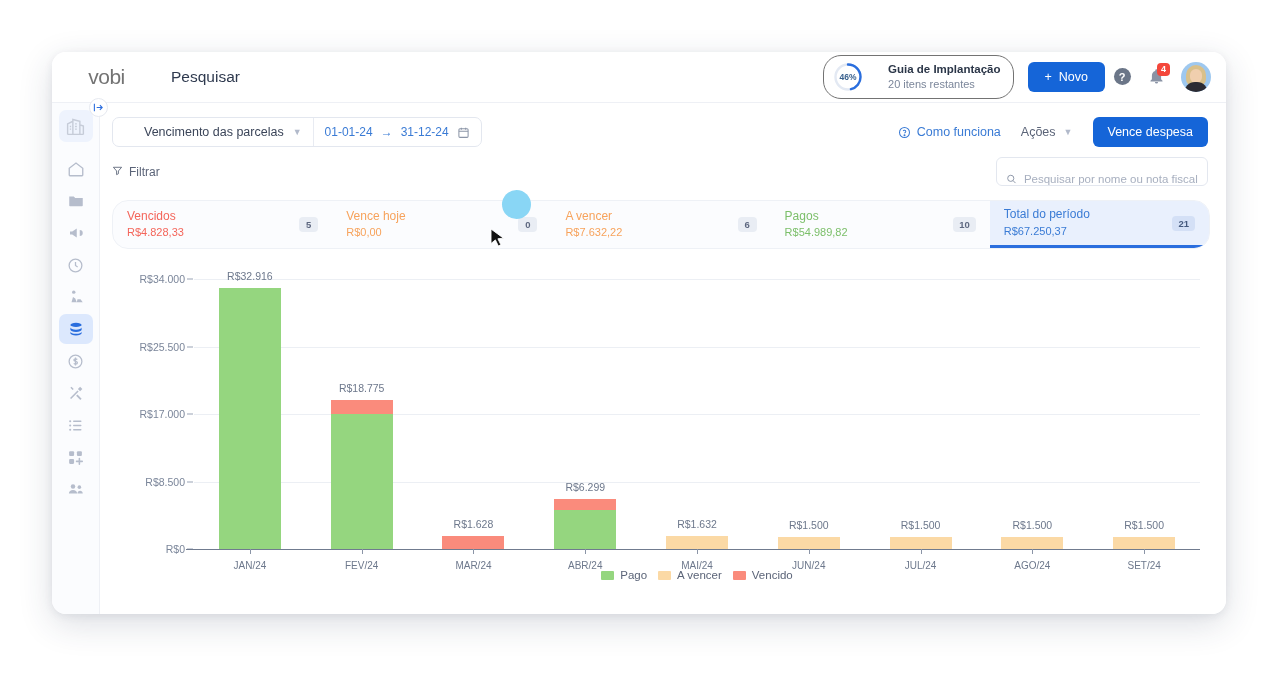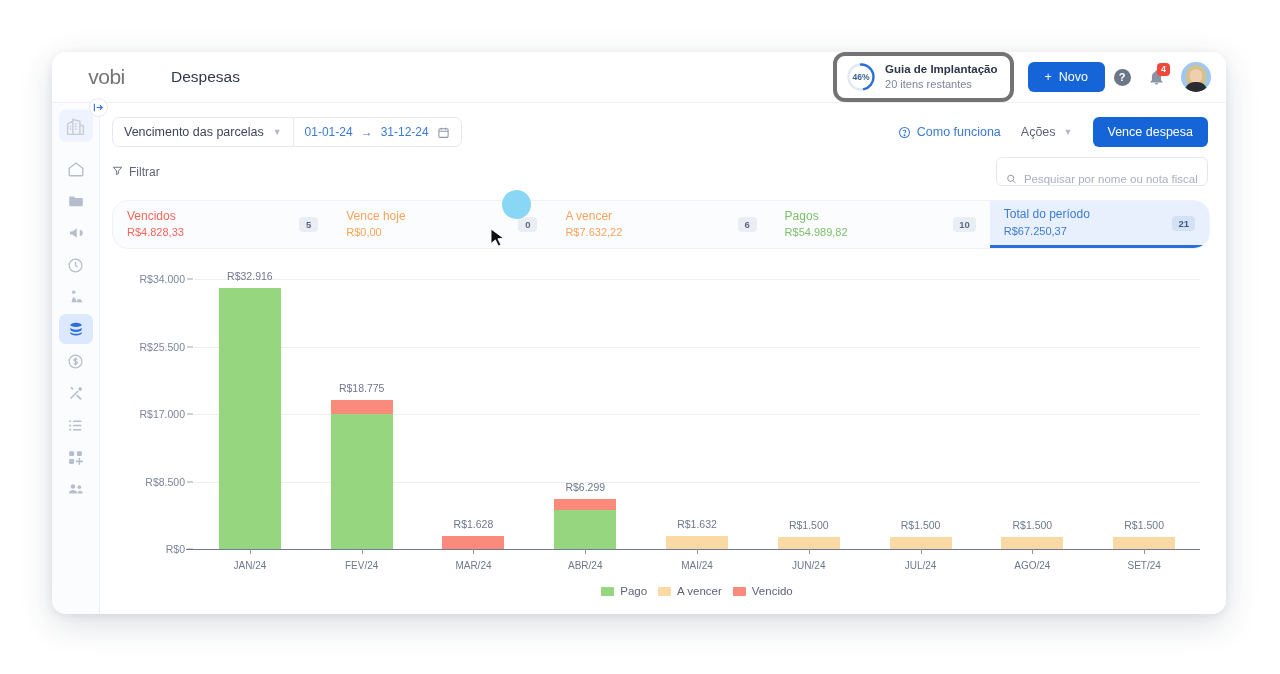--- a/index.html
+++ b/index.html
@@ -30,22 +30,22 @@
     justify-content: center; font-size: 21px; font-weight: normal;
     color: #737373; letter-spacing: -.5px; padding-left: 41px;
   }
   .page-title {
     margin-left: 0px; font-size: 15.5px; color: #2f3a4f; padding-left: 51px;
   }
   .topbar-right {
     margin-left: auto; display: flex; align-items: center; padding-right: 15px; gap: 0;
   }
   .guide-box {
-    display: flex; align-items: center; gap: 9px;
-    border: 4px solid #737373; border-radius: 12px;
+    display: flex; align-items: center; gap: 25px;
+    border: 1px solid #737373; border-radius: 18px;
     padding: 6px 12px 6px 9px; background: #fff; margin-right: 14px;
   }
   .ring { position: relative; width: 30px; height: 30px; }
   .ring svg { display: block; }
   .ring span {
     position: absolute; inset: 0; display: flex; align-items: center;
     justify-content: center; font-size: 8.5px; color: #39618e; font-weight: bold;
   }
   .guide-txt-1 { font-size: 11.5px; color: #2b3648; font-weight: bold; line-height: 1.35; }
   .guide-txt-2 { font-size: 11px; color: #7b869a; line-height: 1.35; }
@@ -97,21 +97,21 @@
     border-radius: 50%; background: #fff; border: 1px solid #e6e9f0;
     display: flex; align-items: center; justify-content: center;
     color: #2d6ede; font-size: 10px; cursor: pointer; z-index: 6;
   }
 
   
   .content { position: absolute; left: 48px; top: 51px; right: 0; bottom: 0; background: #fff; }
   .filter-row { display: flex; align-items: center; padding: 14px 18px 0 12px; }
   .combo {
     display: flex; align-items: center; border: 1px solid #e3e7ef;
-    border-radius: 7px; height: 30px; overflow: hidden; background: #fff;
+    border-radius: 7px; height: 30px; overflow: hidden; background: #fff; padding-left: 20px;
   }
   .combo-left {
     display: flex; align-items: center; gap: 9px; padding: 0 11px; height: 100%;
     font-size: 12.5px; color: #3b4559; cursor: pointer;
   }
   .combo-sep { width: 1px; height: 100%; background: #e8ebf2; }
   .combo-right {
     display: flex; align-items: center; gap: 8px; padding: 0 11px; height: 100%;
     font-size: 12px; color: #3a7bd5; cursor: pointer;
   }
@@ -169,38 +169,38 @@
   .bar { width: 62px; display: flex; flex-direction: column; justify-content: flex-end; }
   .seg { width: 100%; }
   .bar-label { position: absolute; font-size: 10.5px; color: #6d788c; white-space: nowrap; }
   .xtick { position: absolute; top: 100%; left: 50%; width: 1px; height: 5px; background: #8b95a7; }
   .xlabel { position: absolute; top: 100%; margin-top: 11px; left: 50%;
             transform: translateX(-50%); font-size: 10px; color: #6d788c; white-space: nowrap; }
   .legend {
     position: absolute; left: 82px; right: 8px; top: 300px;
     display: flex; align-items: center; justify-content: center; gap: 11px;
   }
-  .leg { display: flex; align-items: center; gap: 6px; font-size: 11.5px; color: #5b6478; margin-top: 16px; }
+  .leg { display: flex; align-items: center; gap: 6px; font-size: 11.5px; color: #5b6478; }
   .swatch { width: 13px; height: 9px; border-radius: 1px; }
 
   
   .click-dot {
     position: absolute; left: 450px; top: 138px; width: 29px; height: 29px;
     border-radius: 50%; background: #89d6f5; pointer-events: none; z-index: 30;
   }
   .cursor { position: absolute; left: 438px; top: 176px; z-index: 31; pointer-events: none; }
 </style>
 </head>
 <body>
 
 <div class="app-window">
 
   <div class="topbar">
     <div class="logo">vobi</div>
-    <div class="page-title">Despesas</div>
+    <div class="page-title">Pesquisar</div>
 
     <div class="topbar-right">
       <div class="guide-box">
         <div class="ring">
           <svg width="30" height="30" viewBox="0 0 30 30">
             <circle cx="15" cy="15" r="12.5" fill="none" stroke="#e3e9f3" stroke-width="2.4"></circle>
             <circle cx="15" cy="15" r="12.5" fill="none" stroke="#2a6ede" stroke-width="2.4" stroke-dasharray="36 78.5" stroke-linecap="round" transform="rotate(-90 15 15)"></circle>
           </svg>
           <span>46%</span>
         </div>

